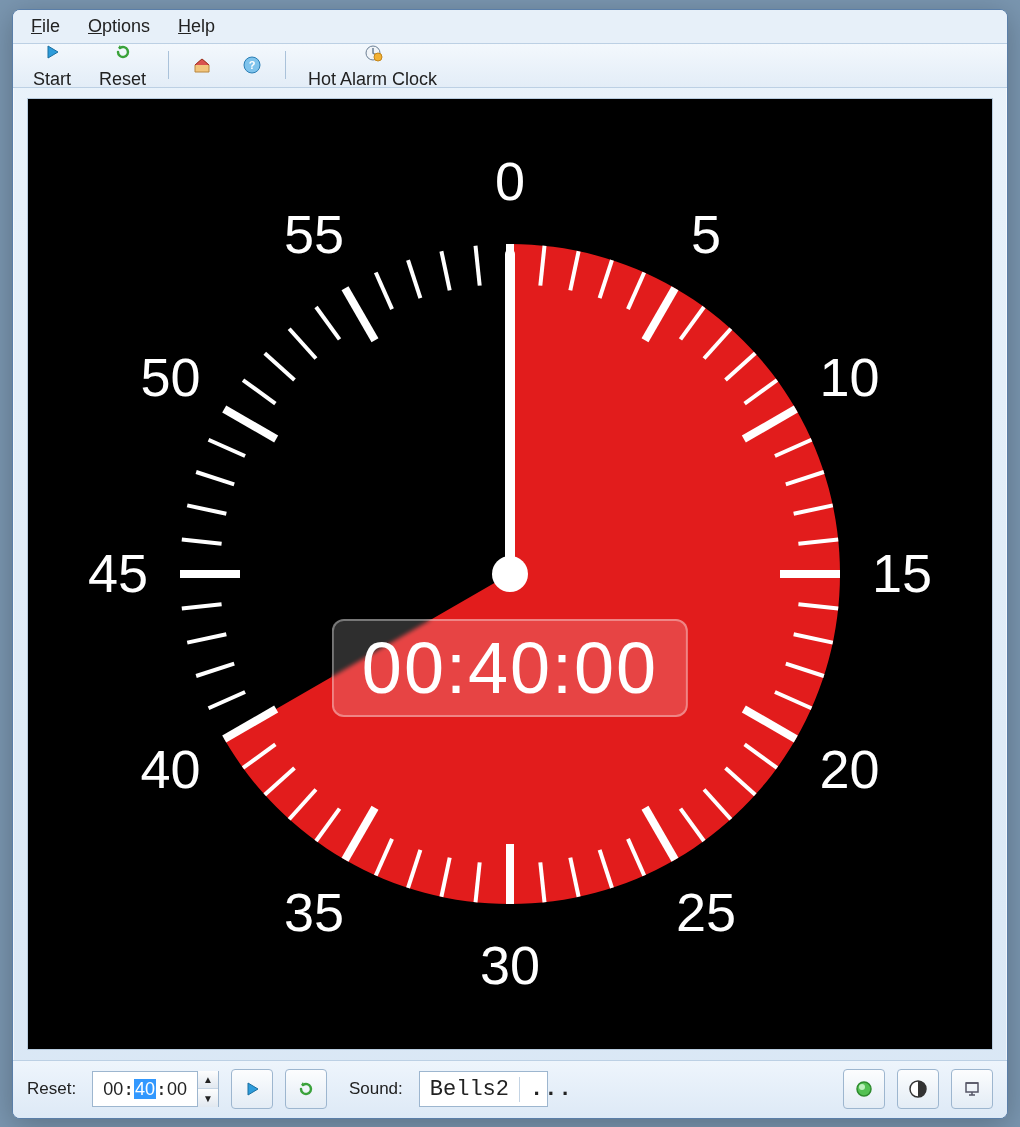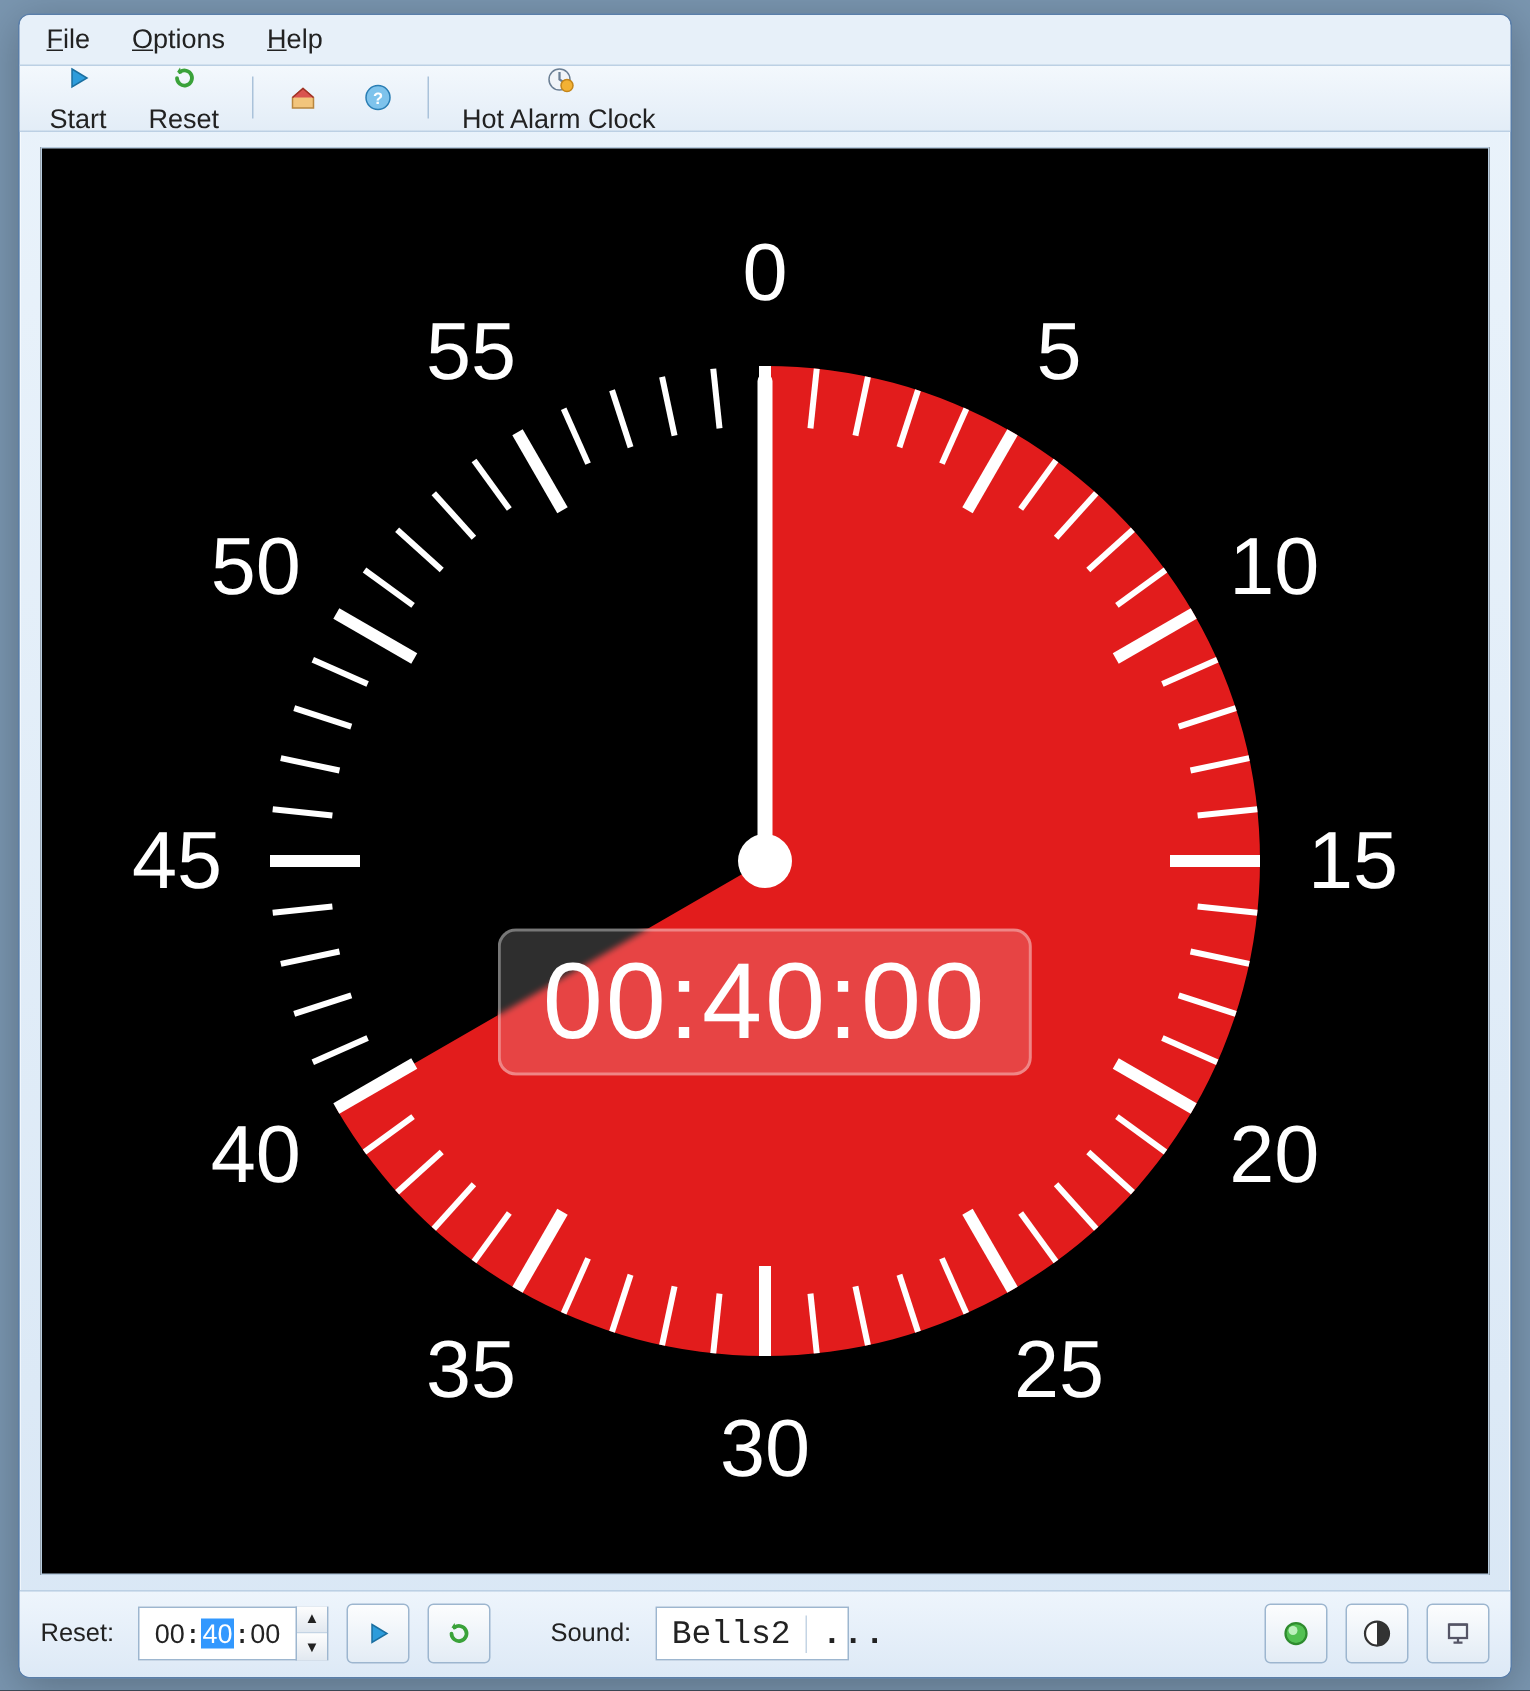--- a/index.html
+++ b/index.html
@@ -238,21 +238,21 @@
       <svg width="16" height="16" viewBox="0 0 16 16">
           <path d="M4 2l10 6-10 6z" fill="#2d9cdb" stroke="#1b6fa0"></path>
         </svg>
     </div>
     <div class="sqbtn">
       <svg width="18" height="18" viewBox="0 0 18 18">
           <path d="M4 9a5 5 0 1 0 2-4" fill="none" stroke="#3aa23a" stroke-width="2.5" stroke-linecap="round"></path>
           <path d="M6 2l-2 3 3 1z" fill="#3aa23a"></path>
         </svg>
     </div>
-    <span class="lbl" style="margin-left:28px">Sound:</span>
+    <span class="lbl" style="margin-left:10px">Sound:</span>
     <div class="soundfield">
       <span>Bells2</span>
       <span class="dots">...</span>
     </div>
     <div class="spacer-flex"></div>
     <div class="sqbtn">
       <svg width="20" height="20" viewBox="0 0 20 20">
           <circle cx="10" cy="10" r="7" fill="#53c153" stroke="#2e8b2e" stroke-width="1.5"></circle>
           <circle cx="8" cy="8" r="3" fill="#bdf0bd"></circle>
         </svg>

